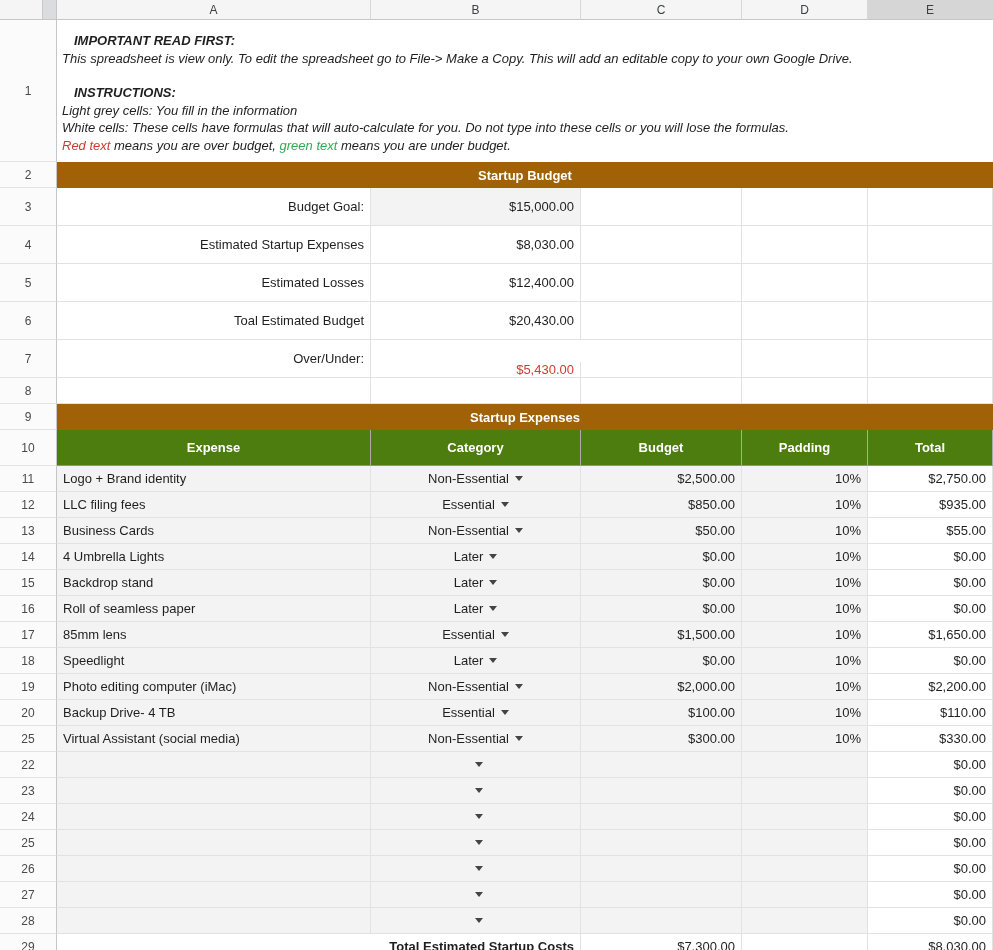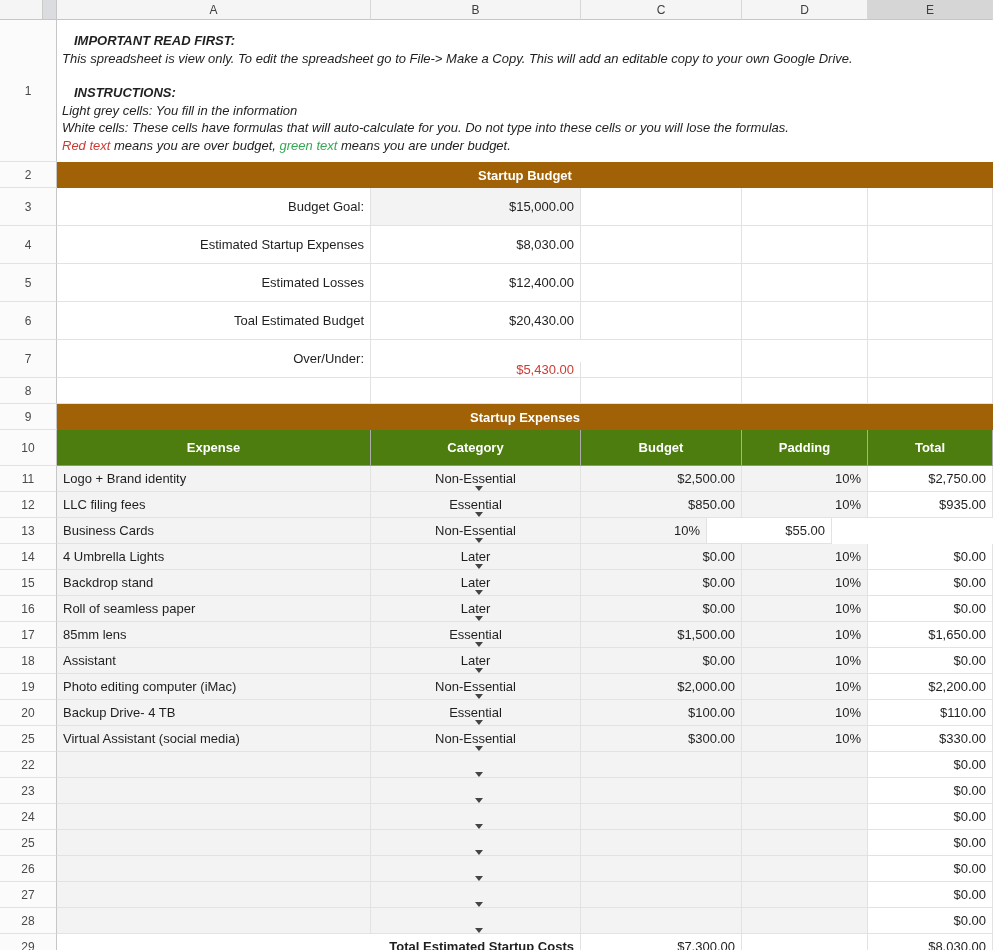--- a/index.html
+++ b/index.html
@@ -43,21 +43,21 @@
 
   
   .band { flex:0 0 936px; background:#a16207; color:#fff; font-weight:bold;
           display:flex; align-items:center; justify-content:center; }
 
   
   .hdr { background:#4d7c0f; color:#fff; font-weight:bold; justify-content:center;
          border-right:1px solid #ababab; border-bottom:1px solid #909090; }
 
   
-  .catcell { justify-content:flex-end;flex-direction:column; }
+  .catcell { justify-content:center; }
   .dd { width:0; height:0; border-left:4px solid transparent; border-right:4px solid transparent;
         border-top:5px solid #444; margin-left:6px; flex:0 0 auto; }
 
   .selE { box-shadow: inset 0 -2px 0 0 #1a73e8; }
 </style>
 </head>
 <body>
 
 <div class="sheet">
 
@@ -179,20 +179,21 @@
     <div class="cell cE num">$935.00</div>
   </div>
 
   <div class="row h26">
     <div class="rn">13</div>
     <div class="cell cA shaded">Business Cards</div>
     <div class="cell cB shaded catcell">
       <span>Non-Essential</span>
       <span class="dd"></span>
     </div>
+    <div class="cell cC shaded num">$50.00</div>
     <div class="cell cD shaded num">10%</div>
     <div class="cell cE num">$55.00</div>
   </div>
 
   <div class="row h26">
     <div class="rn">14</div>
     <div class="cell cA shaded">4 Umbrella Lights</div>
     <div class="cell cB shaded catcell">
       <span>Later</span>
       <span class="dd"></span>
@@ -233,21 +234,21 @@
       <span>Essential</span>
       <span class="dd"></span>
     </div>
     <div class="cell cC shaded num">$1,500.00</div>
     <div class="cell cD shaded num">10%</div>
     <div class="cell cE num">$1,650.00</div>
   </div>
 
   <div class="row h26">
     <div class="rn">18</div>
-    <div class="cell cA shaded">Assistant</div>
+    <div class="cell cA shaded">Speedlight</div>
     <div class="cell cB shaded catcell">
       <span>Later</span>
       <span class="dd"></span>
     </div>
     <div class="cell cC shaded num">$0.00</div>
     <div class="cell cD shaded num">10%</div>
     <div class="cell cE num">$0.00</div>
   </div>
 
   <div class="row h26">

